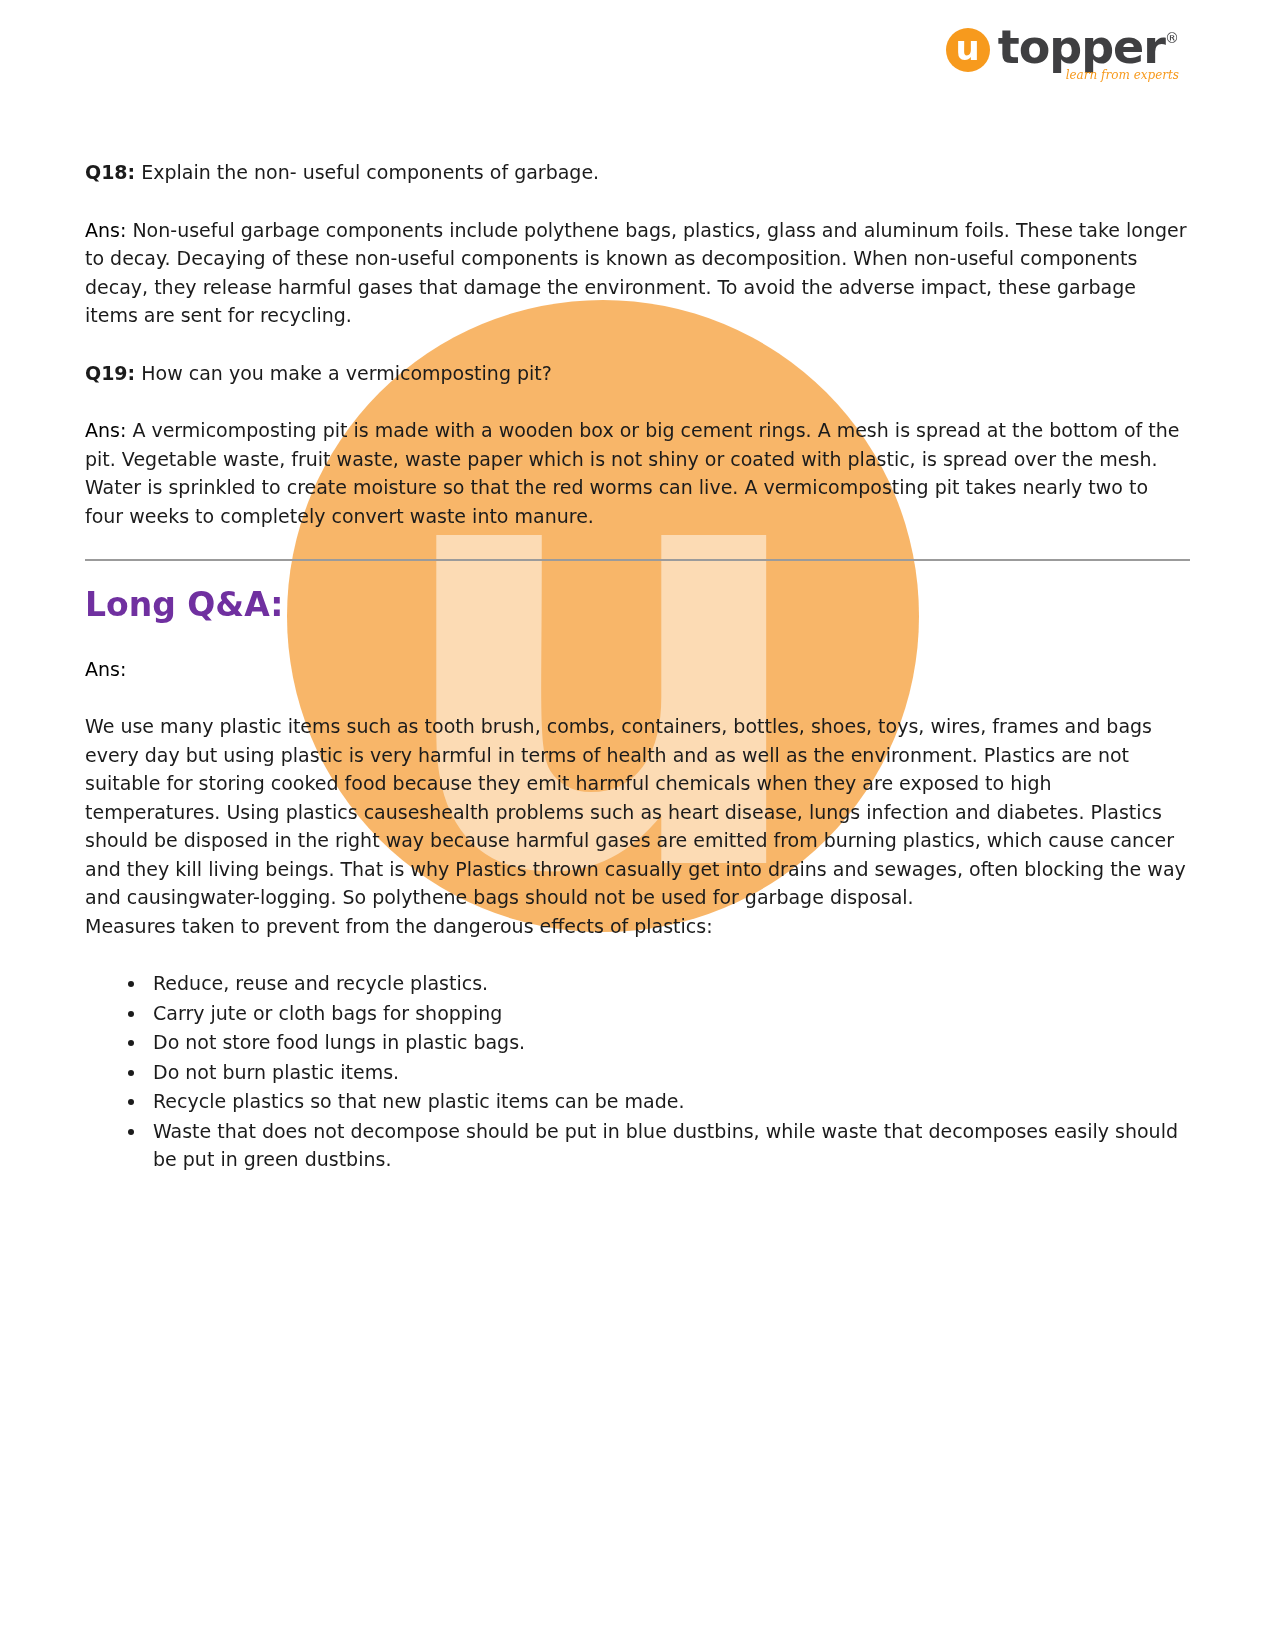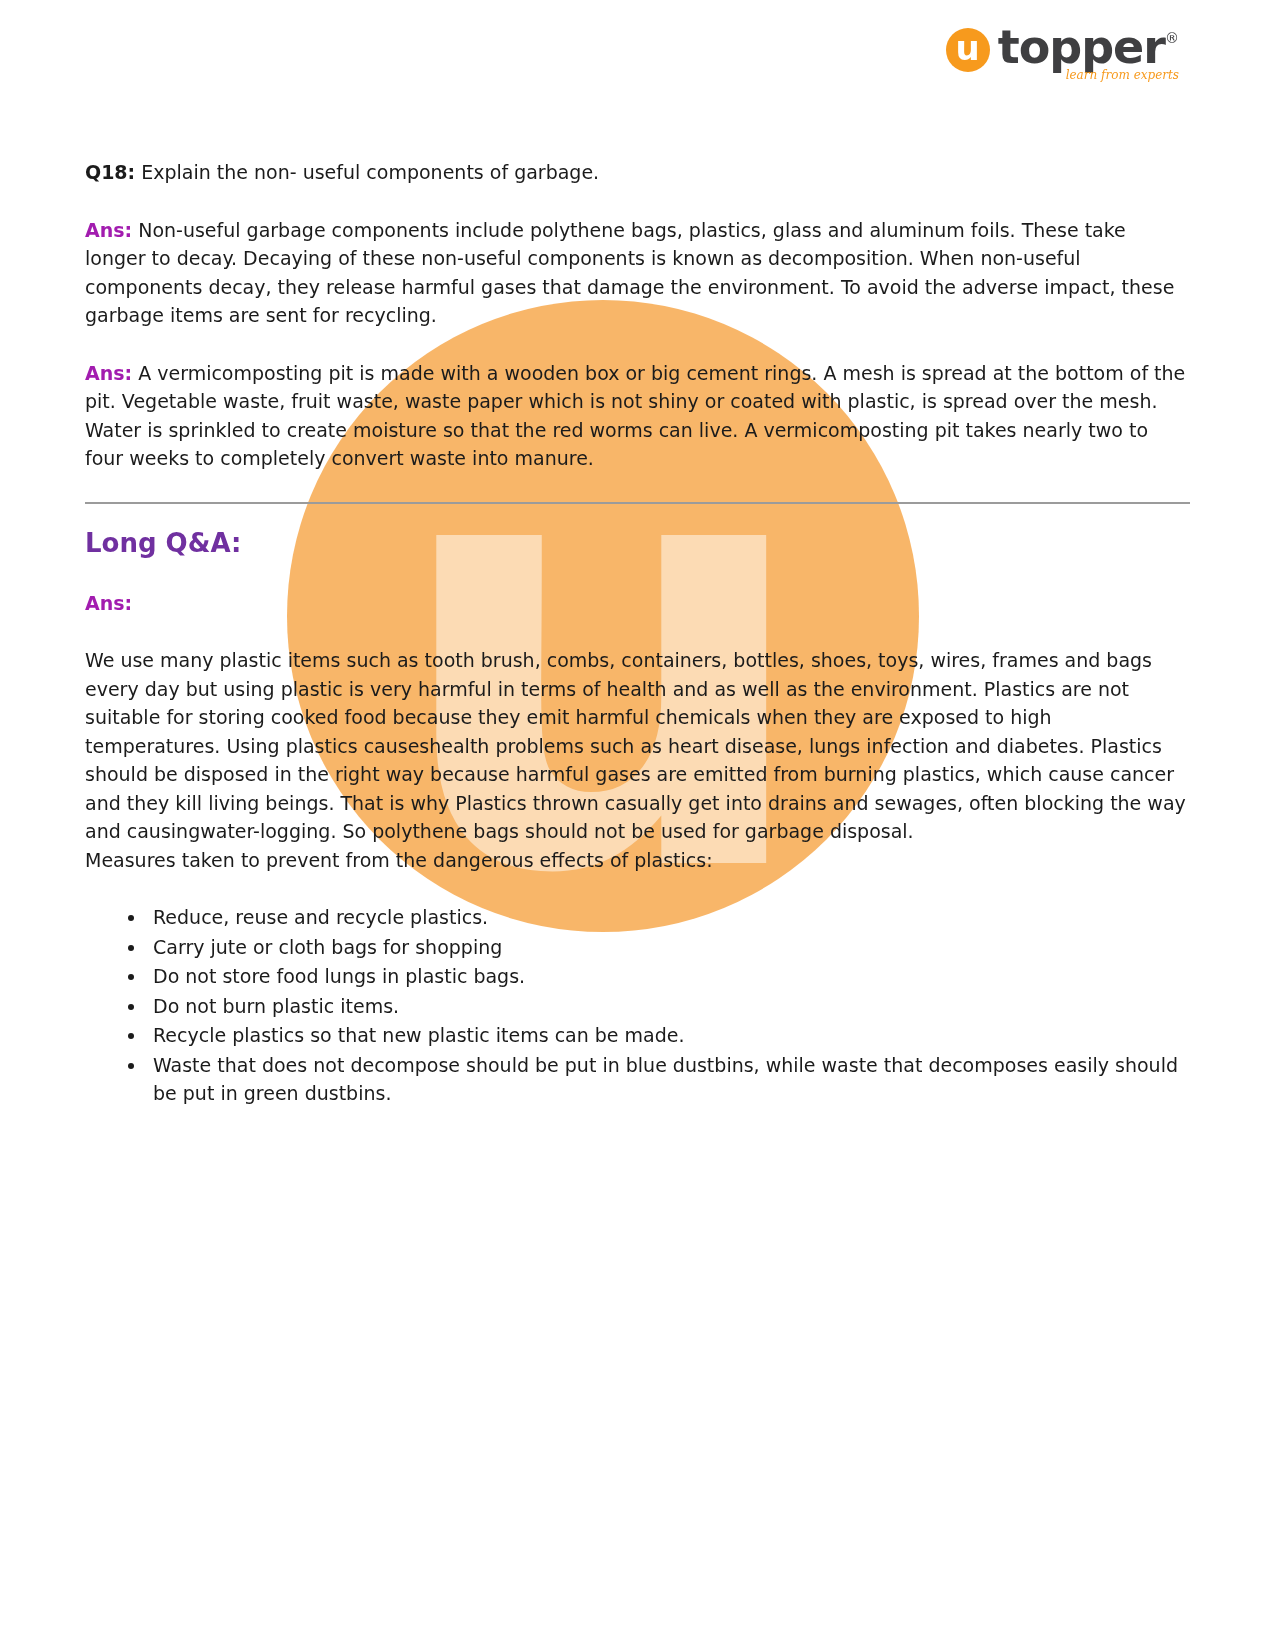--- a/index.html
+++ b/index.html
@@ -89,28 +89,28 @@
   }
   
   .content{
     position:relative;
     z-index:1;
     padding:142px 85px 0 85px;
     box-sizing:border-box;
   }
   .block{margin:16px 0 29px 0;}
   .q-label{font-weight:bold;color:#1b1b1b;}
-  .ans-label{font-weight:bold;color:#a21caf;}
+  .ans-label{font-weight:normal;color:#000000;}
   .divider{
     border:none;
     border-top:2px solid #9b9b9b;
     margin:18px 0 24px 0;
   }
   .section-heading{
-    font-size:26px;
+    font-size:33px;
     font-weight:bold;
     color:#7030a0;
     margin:0 0 30px 0;
     line-height:1.2;
   }
   .tight{margin:0;}
   ul.bullets{
     margin:29px 0 16px 0;
     padding-left:62px;
   }
@@ -137,20 +137,21 @@
       <span class="logo-tagline">learn from experts</span>
     </span>
   </div>
 
   <div class="content">
 
     <p class="block"><span class="q-label">Q18:</span> <span>Explain the non- useful components of garbage.</span></p>
 
     <p class="block"><span class="ans-label">Ans:</span> <span>Non-useful garbage components include polythene bags, plastics, glass and aluminum foils. These take longer to decay. Decaying of these non-useful components is known as decomposition. When non-useful components decay, they release harmful gases that damage the environment. To avoid the adverse impact, these garbage items are sent for recycling.</span></p>
 
+    <p class="block"><span class="q-label">Q19:</span> <span>How can you make a vermicomposting pit?</span></p>
 
     <p class="block"><span class="ans-label">Ans:</span> <span>A vermicomposting pit is made with a wooden box or big cement rings. A mesh is spread at the bottom of the pit. Vegetable waste, fruit waste, waste paper which is not shiny or coated with plastic, is spread over the mesh. Water is sprinkled to create moisture so that the red worms can live. A vermicomposting pit takes nearly two to four weeks to completely convert waste into manure.</span></p>
 
     <hr class="divider">
 
     <h2 class="section-heading">Long Q&amp;A:</h2>
 
 
     <p class="block"><span class="ans-label">Ans:</span></p>
 

